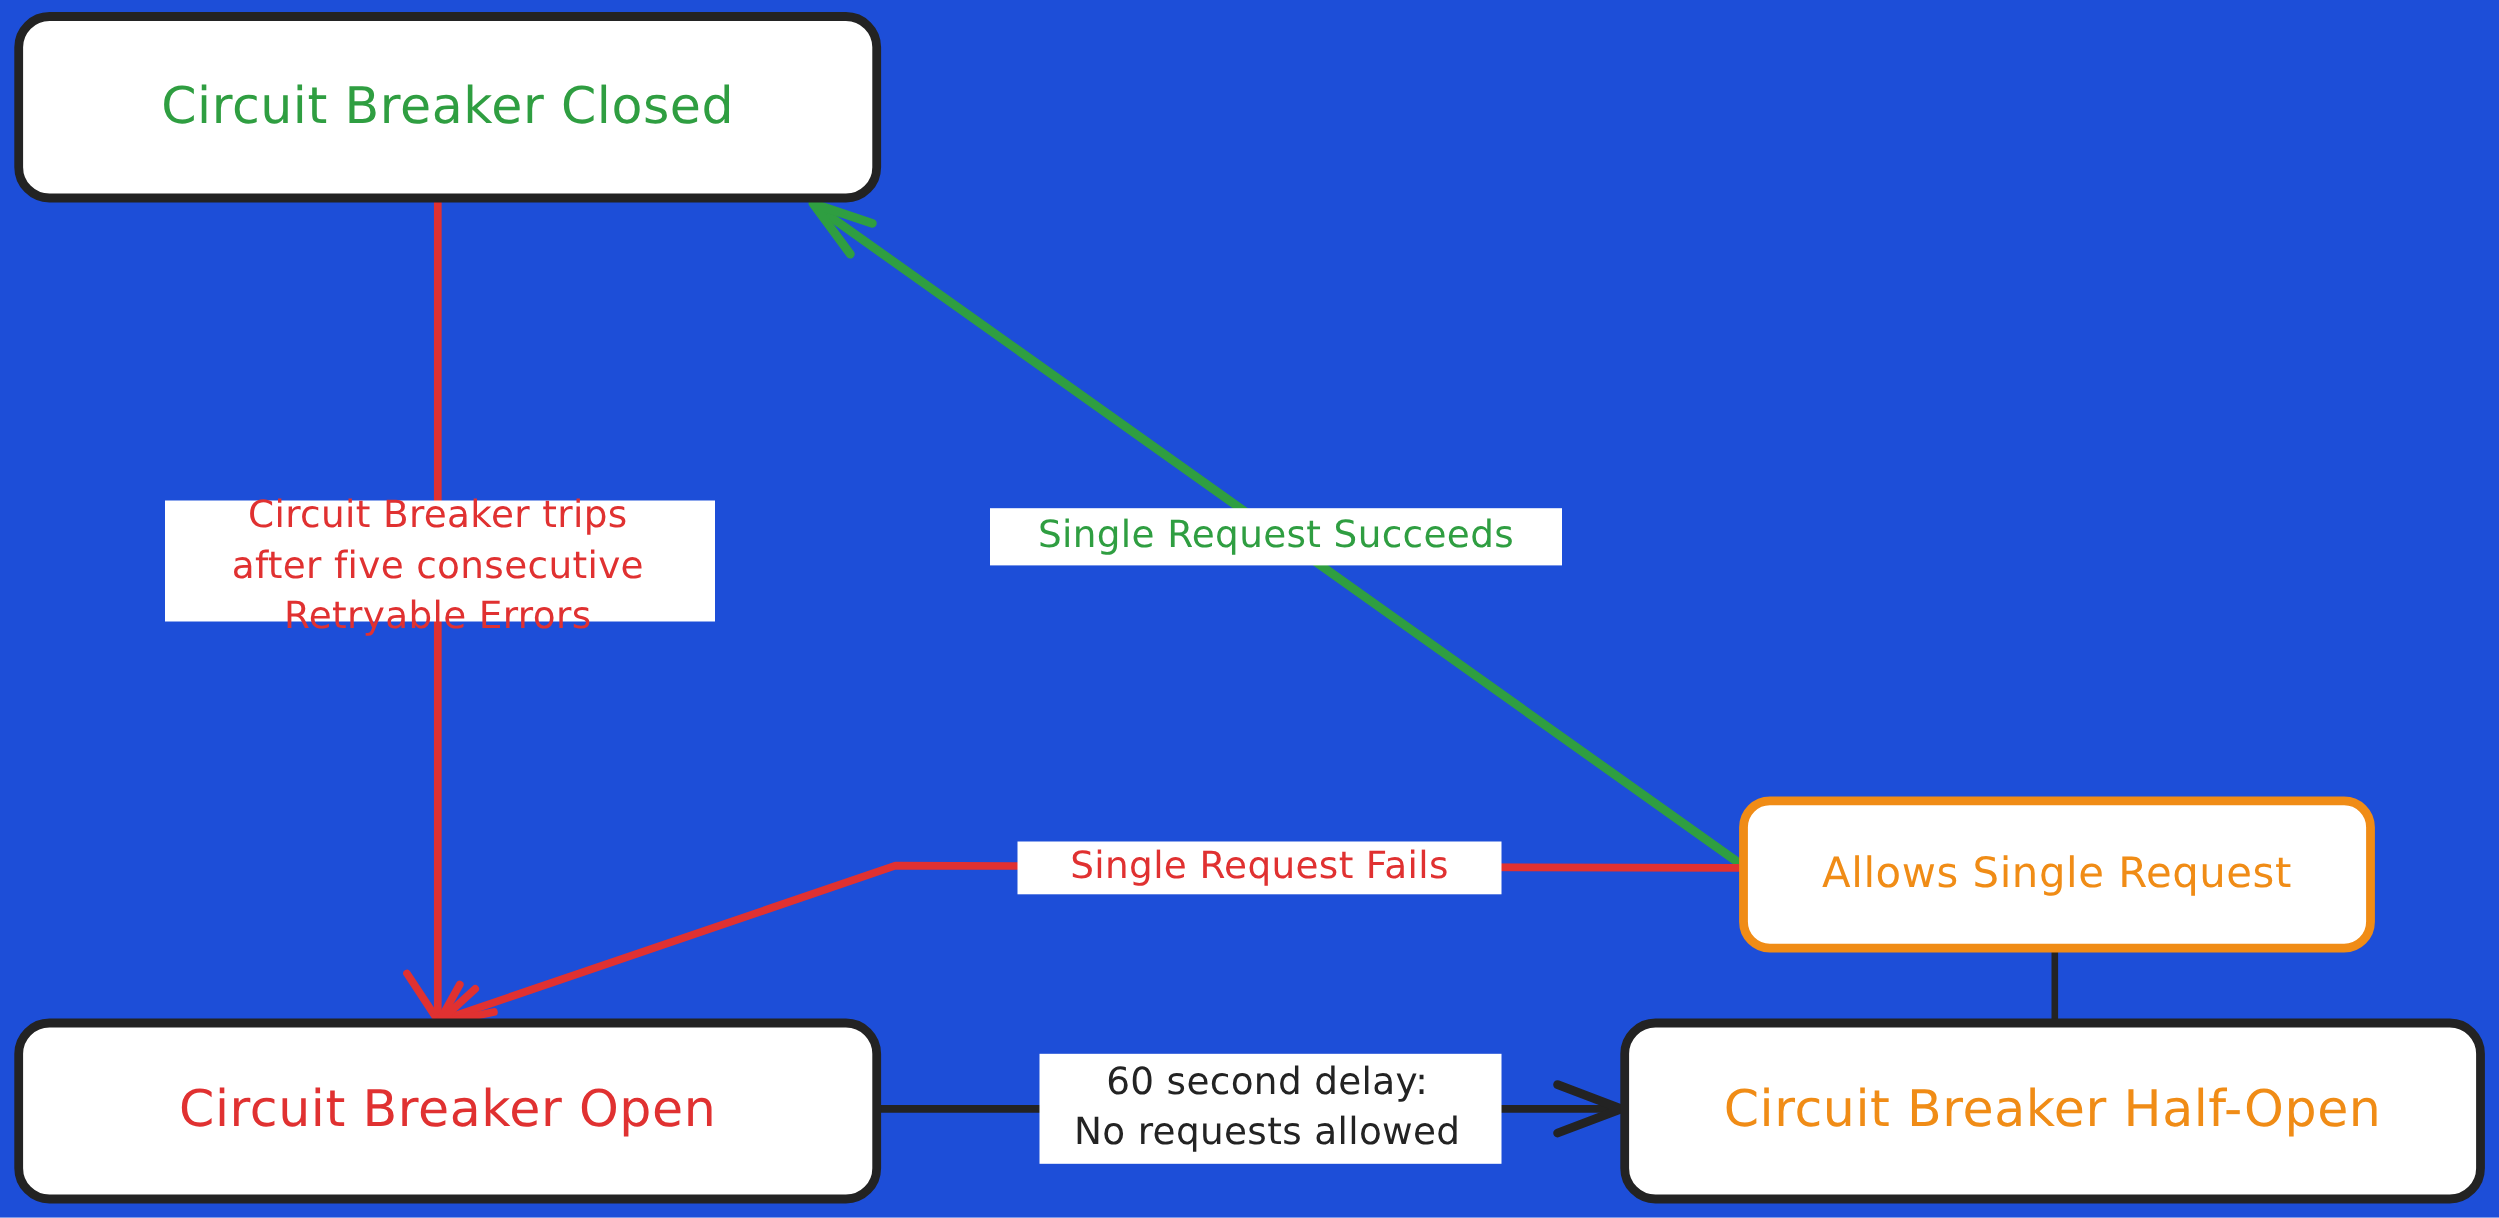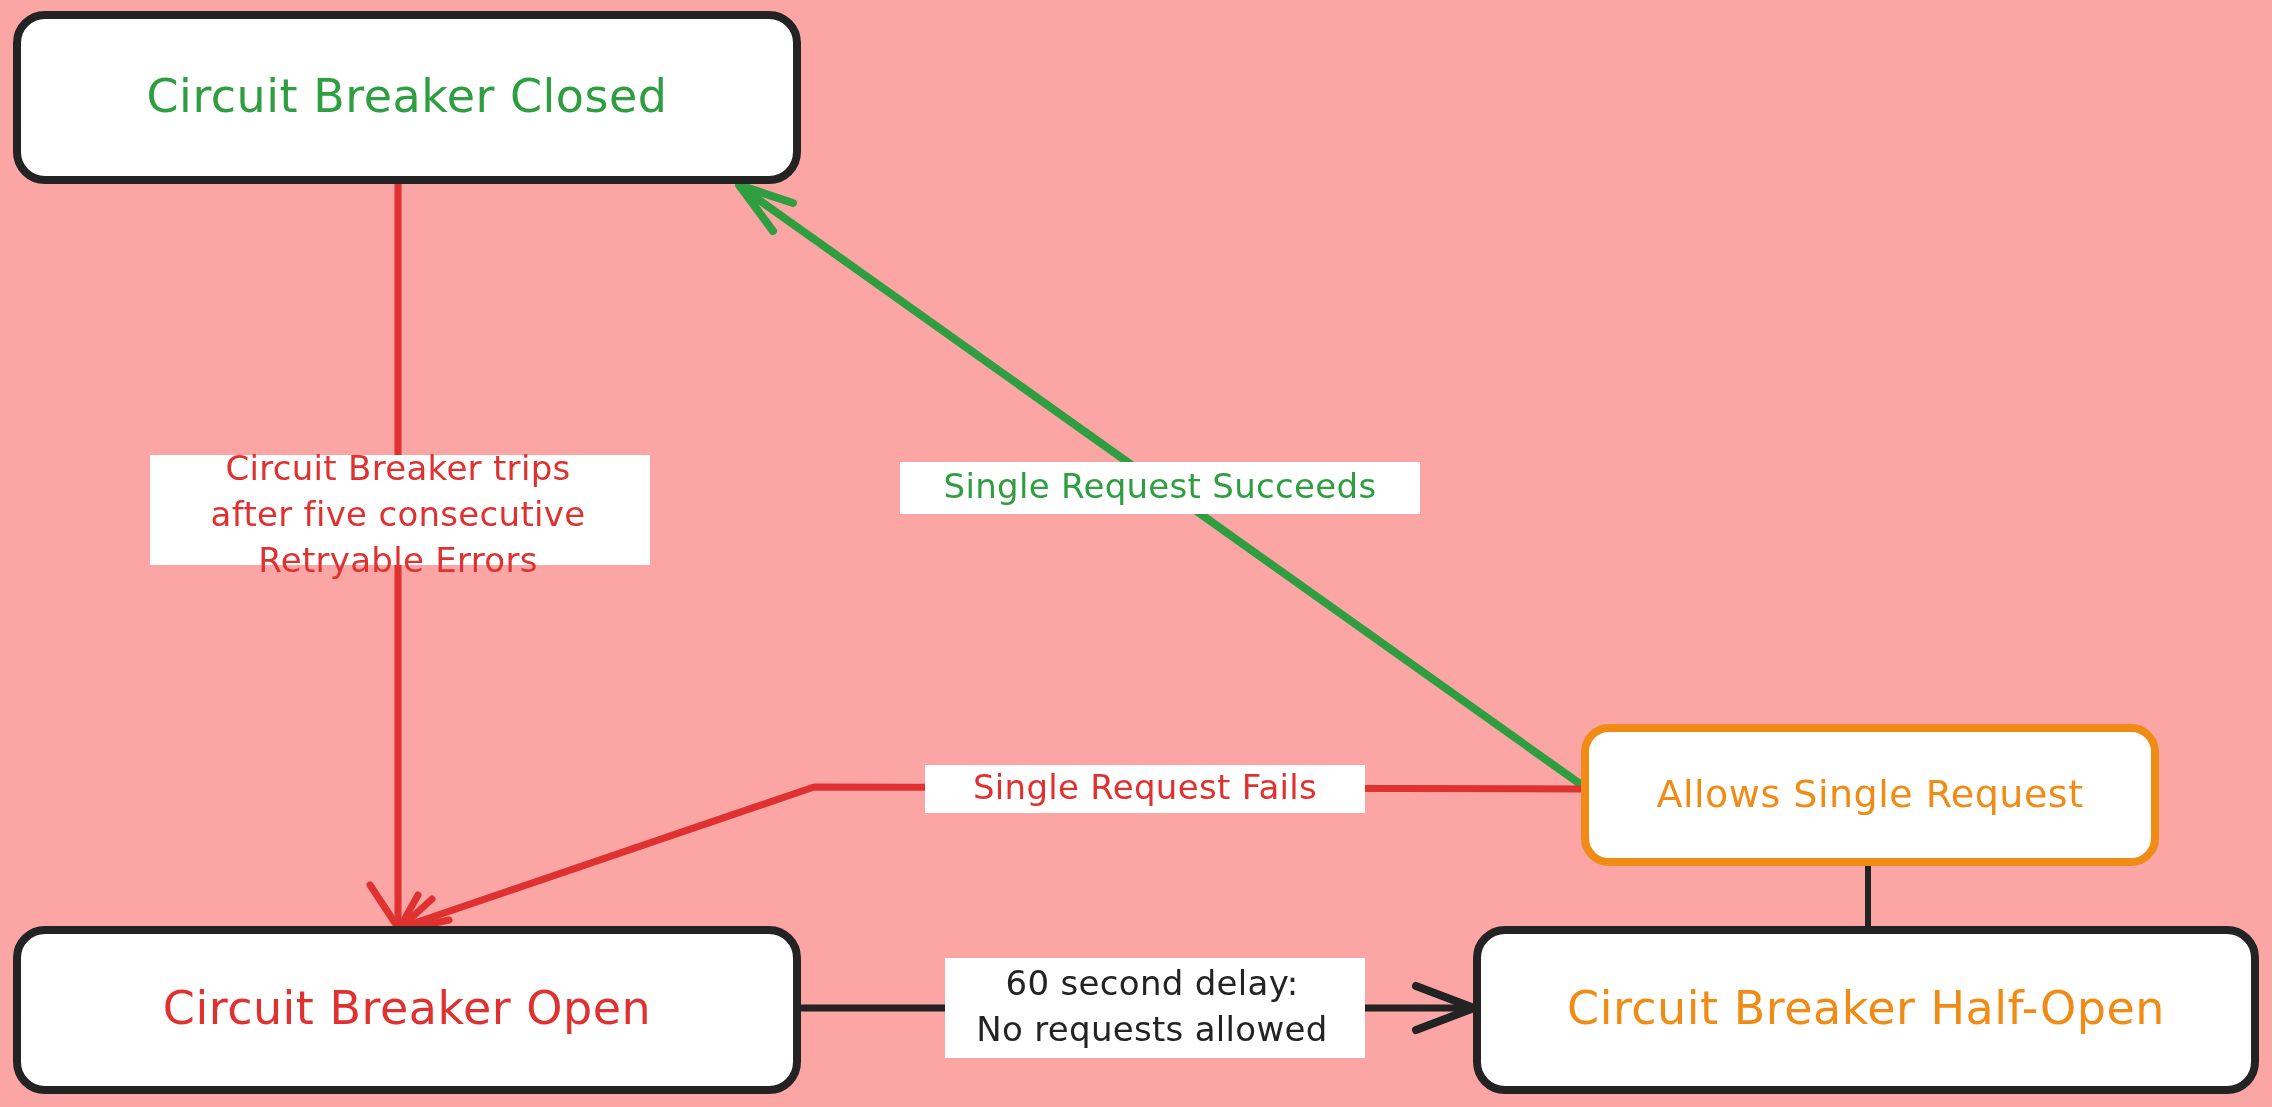--- a/index.html
+++ b/index.html
@@ -8,21 +8,21 @@
     padding: 0;
     background: #ffffff;
   }
   body {
     font-family: "DejaVu Sans", sans-serif;
   }
   #diagram-root {
     position: relative;
     width: 2272px;
     height: 1107px;
-    background: #fca5a5;
+    background: #1d4ed8;
     overflow: hidden;
   }
   #diagram-svg {
     position: absolute;
     left: 0;
     top: 0;
     width: 2272px;
     height: 1107px;
   }
   .node-label {

